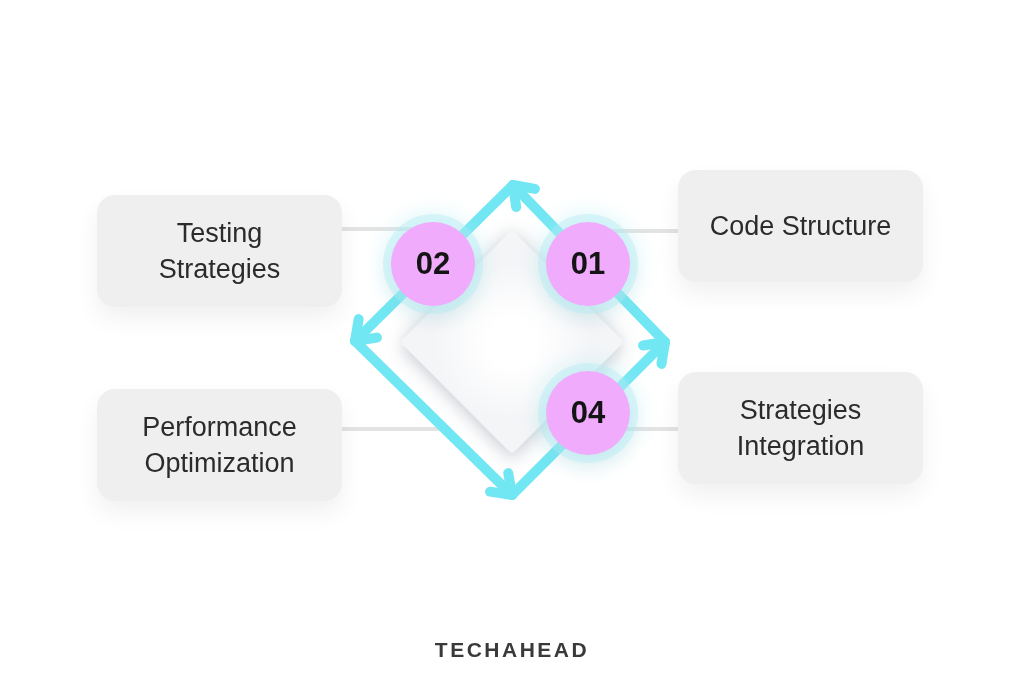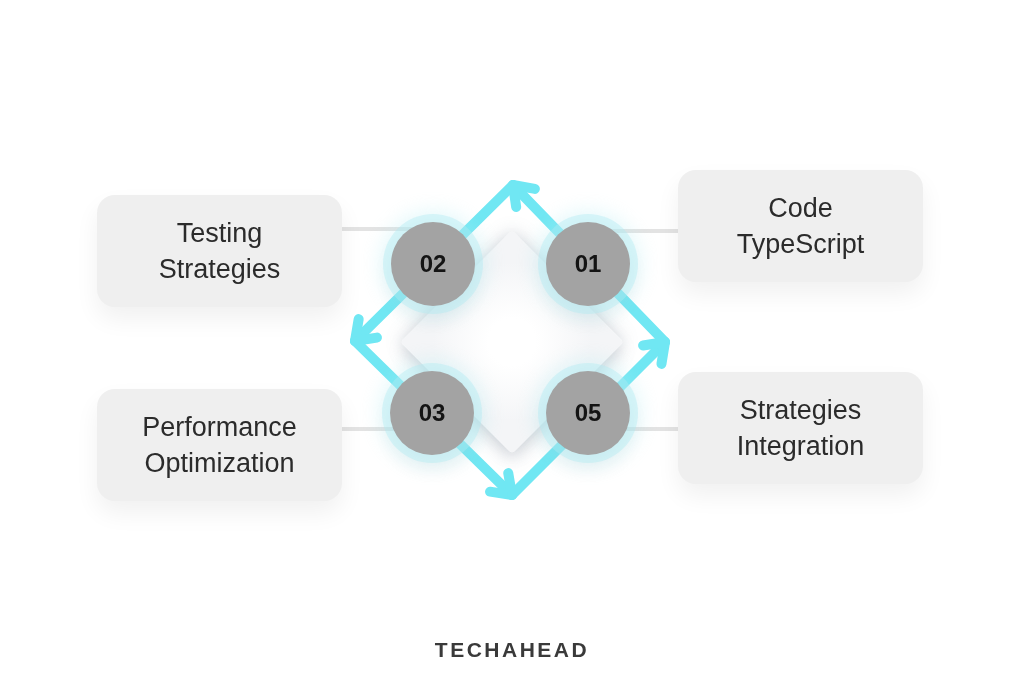--- a/index.html
+++ b/index.html
@@ -46,25 +46,25 @@
     stroke-linecap: round;
     stroke-linejoin: round;
   }
 
   
   .circle {
     position: absolute;
     width: 84px;
     height: 84px;
     border-radius: 50%;
-    background: #a3a3a3;
+    background: #f0abfc;
     display: flex;
     align-items: center;
     justify-content: center;
-    font-size: 24px;
+    font-size: 31px;
     font-weight: 700;
     color: var(--number, #141414);
     box-shadow: 0 0 0 8px rgba(175,235,243,0.40),
                 0 0 18px 12px rgba(175,235,243,0.30),
                 0 12px 20px rgba(40,70,80,0.08);
   }
   .circle-01 { left: 546px; top: 222px; justify-content: center; }
   .circle-02 { left: 391px; top: 222px; }
   .circle-03 { left: 390px; top: 371px; }
   .circle-04 { left: 546px; top: 371px; }
@@ -127,39 +127,36 @@
     <path d="M665,342 L513,185" marker-end="url(#ah)"></path>
     <path d="M513,185 L355,341" marker-end="url(#ah)"></path>
     <path d="M355,341 L512,495" marker-end="url(#ah)"></path>
     <path d="M512,495 L665,342" marker-end="url(#ah)"></path>
   </svg>
 
   <div class="box box-tl">
     <span>Testing Strategies</span>
   </div>
   <div class="box box-tr">
-    <span>Code TypeScript</span>
+    <span>Code Structure</span>
   </div>
   <div class="box box-bl">
     <span>Performance Optimization</span>
   </div>
   <div class="box box-br">
     <span>Strategies Integration</span>
   </div>
 
   <div class="circle circle-02">
     <span>02</span>
   </div>
   <div class="circle circle-01">
     <span>01</span>
   </div>
-  <div class="circle circle-03">
-    <span>03</span>
-  </div>
   <div class="circle circle-04">
-    <span>05</span>
+    <span>04</span>
   </div>
 
   <div class="logo">
     <span>TECHAHEAD</span>
   </div>
 
 </div>
 
 </body></html>

